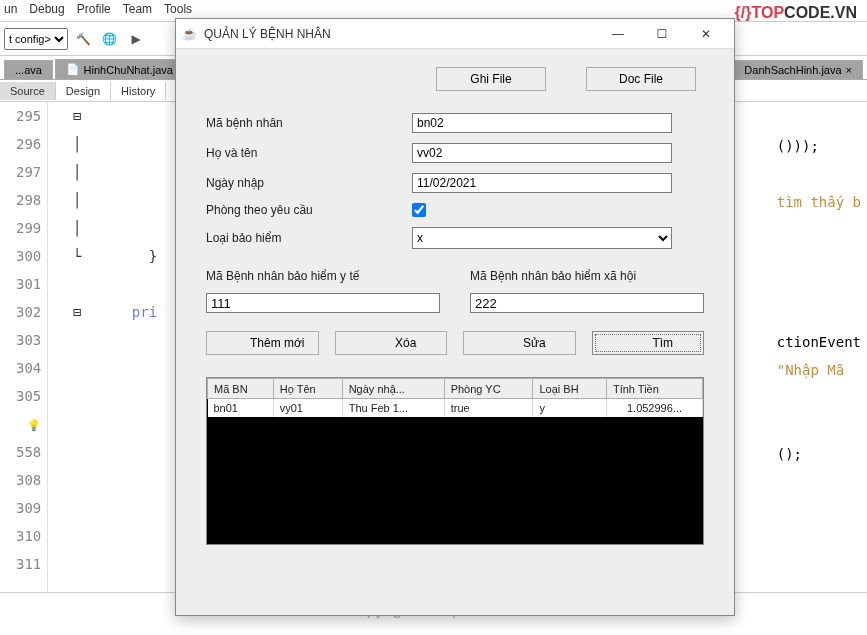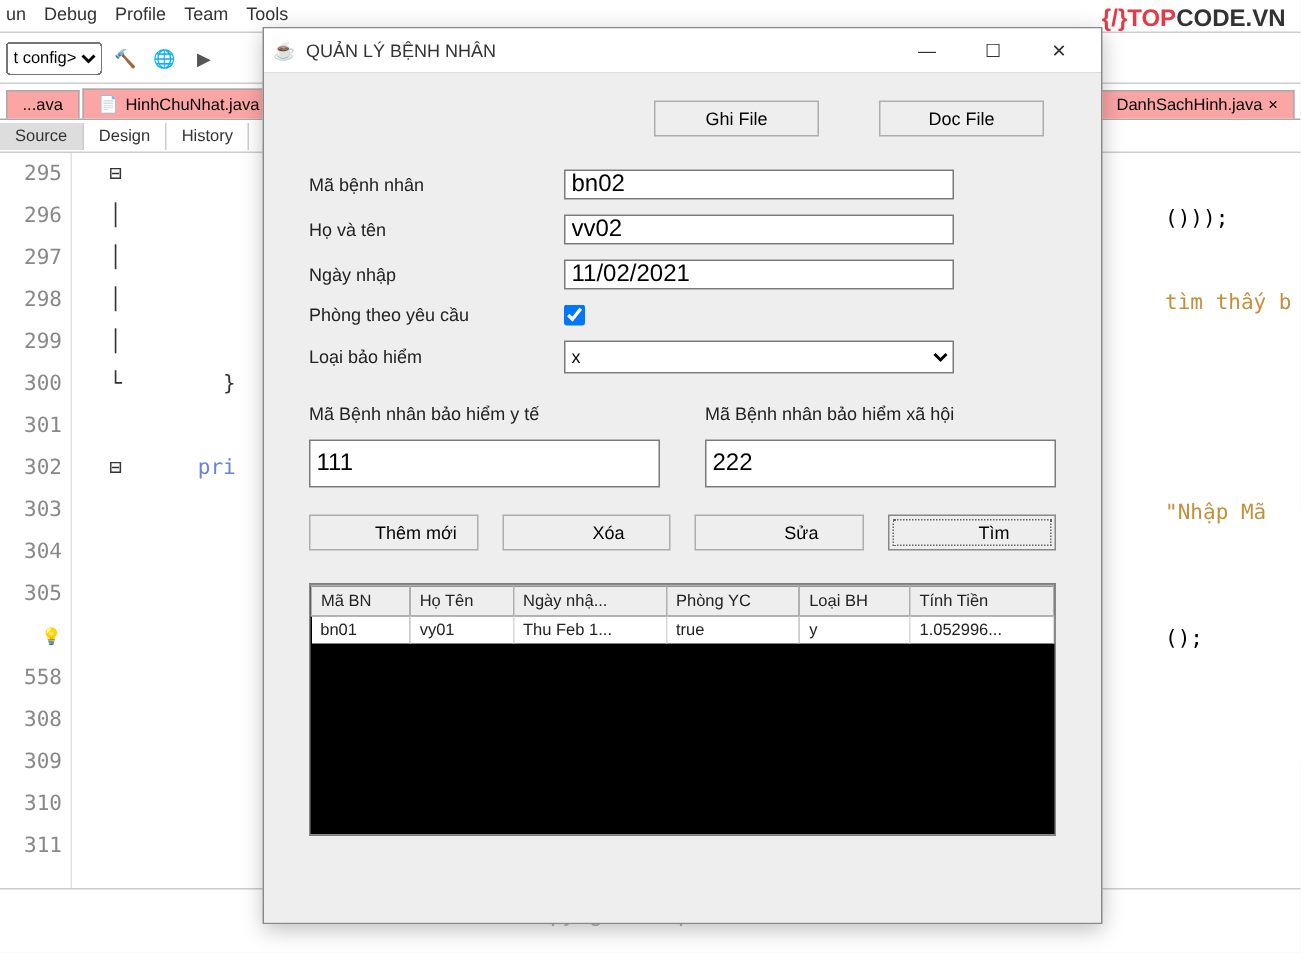--- a/index.html
+++ b/index.html
@@ -49,21 +49,21 @@
   display: flex;
   align-items: flex-end;
   border-bottom: 1px solid #aaa;
   padding-left: 4px;
   gap: 2px;
 }
 .ide-tab {
   padding: 3px 10px;
   border: 1px solid #aaa;
   border-bottom: none;
-  background: #fca5a5;
+  background: #a3a3a3;
   font-size: 11px;
   display: flex;
   align-items: center;
   gap: 4px;
 }
 .ide-tab.right { margin-left: auto; margin-right: 4px; }
 .ide-subtabs {
   height: 22px;
   display: flex;
   align-items: center;
@@ -190,30 +190,31 @@
   border: 1px solid #adadad;
   font-size: 12px;
   cursor: pointer;
 }
 .swing-btn.focused { border: 1px solid #888; outline: 1px dotted #666; outline-offset: -4px; text-align: center; }
 
 .form-row {
   display: flex;
   align-items: center;
   margin-bottom: 10px;
+  gap: 36px;
 }
 .form-row label {
   width: 170px;
 }
 .form-row input[type=text] {
   width: 260px;
   height: 20px;
   border: 1px solid #7a7a7a;
   padding: 0 4px;
-  font-size: 16px;
+  font-size: 12px;
   background: #fff;
 }
 .form-row input[type=checkbox] {
   width: 14px; height: 14px;
 }
 .form-row select {
   width: 260px;
   height: 22px;
   border: 1px solid #7a7a7a;
   background: #fff;
@@ -222,24 +223,24 @@
 
 .two-col {
   display: flex;
   gap: 30px;
   margin-top: 20px;
 }
 .two-col .col { flex: 1; }
 .two-col .col label { display: block; margin-bottom: 8px; height: 16px; }
 .two-col .col input {
   width: 100%;
-  height: 32px;
+  height: 20px;
   border: 1px solid #7a7a7a;
   padding: 0 4px;
-  font-size: 16px;
+  font-size: 13px;
 }
 
 .action-row {
   display: flex;
   gap: 16px;
   margin-top: 18px;
 }
 .action-row .swing-btn { flex: 1; min-width: 0; padding-left: 30px; }
 
 .table-wrap {
@@ -261,21 +262,21 @@
   font-weight: normal;
   text-align: left;
   height: 20px;
 }
 .swing-table td {
   border-right: 1px solid #d8d8d8;
   padding: 2px 6px;
   height: 18px;
   background: #fff;
 }
-.swing-table td:last-child { text-align: left; }
+.swing-table td:last-child { text-align: center; }
 .lightbulb { color: #c9a400; font-size: 11px; }
 </style>
 </head>
 <body>
 
 <div class="ide-bg">
   <div class="ide-menubar">
     <span>un</span>
     <span>Debug</span>
     <span>Profile</span>
@@ -342,20 +343,21 @@
   <div class="ide-status"></div>
 
   <div style="position:absolute; right:6px; top:132px; font-family:Consolas,monospace; font-size:14px; line-height:28px; text-align:left;">
     <div>()));</div>
     <div>&nbsp;</div>
     <div class="str-color">tìm thấy b</div>
     <div>&nbsp;</div>
       <div>&nbsp;</div>
       <div>&nbsp;</div>
       <div>&nbsp;</div>
+    <div>ctionEvent</div>
     <div class="str-color">"Nhập Mã </div>
     <div>&nbsp;</div>
       <div>&nbsp;</div>
     <div>();</div>
   </div>
 </div>
 
 <div class="logo-watermark">
   <span class="red">{/}</span><span class="red">TOP</span><span>CODE.VN</span>
 </div>

